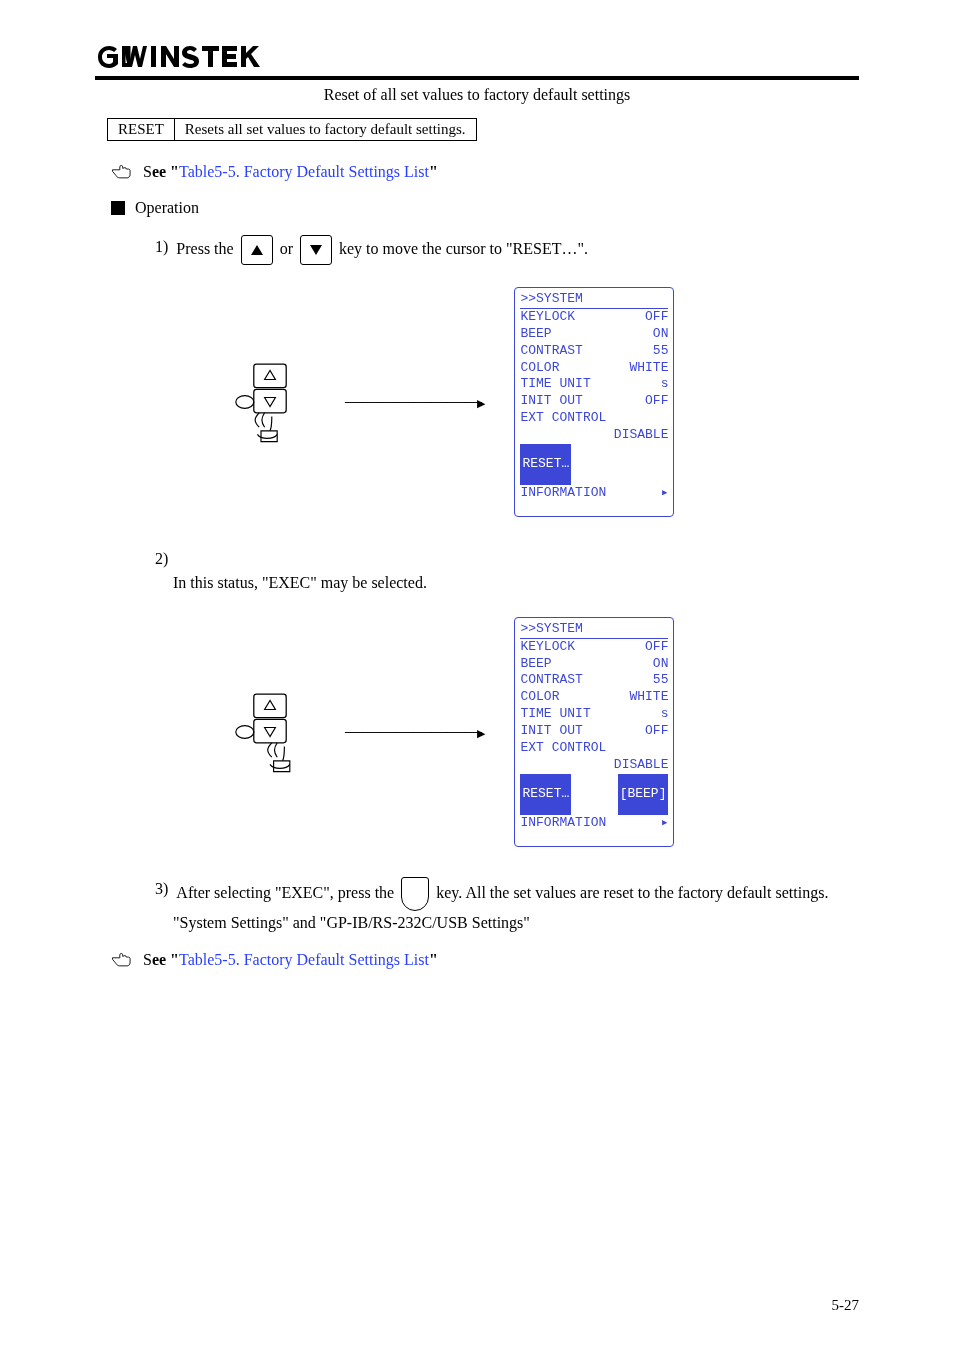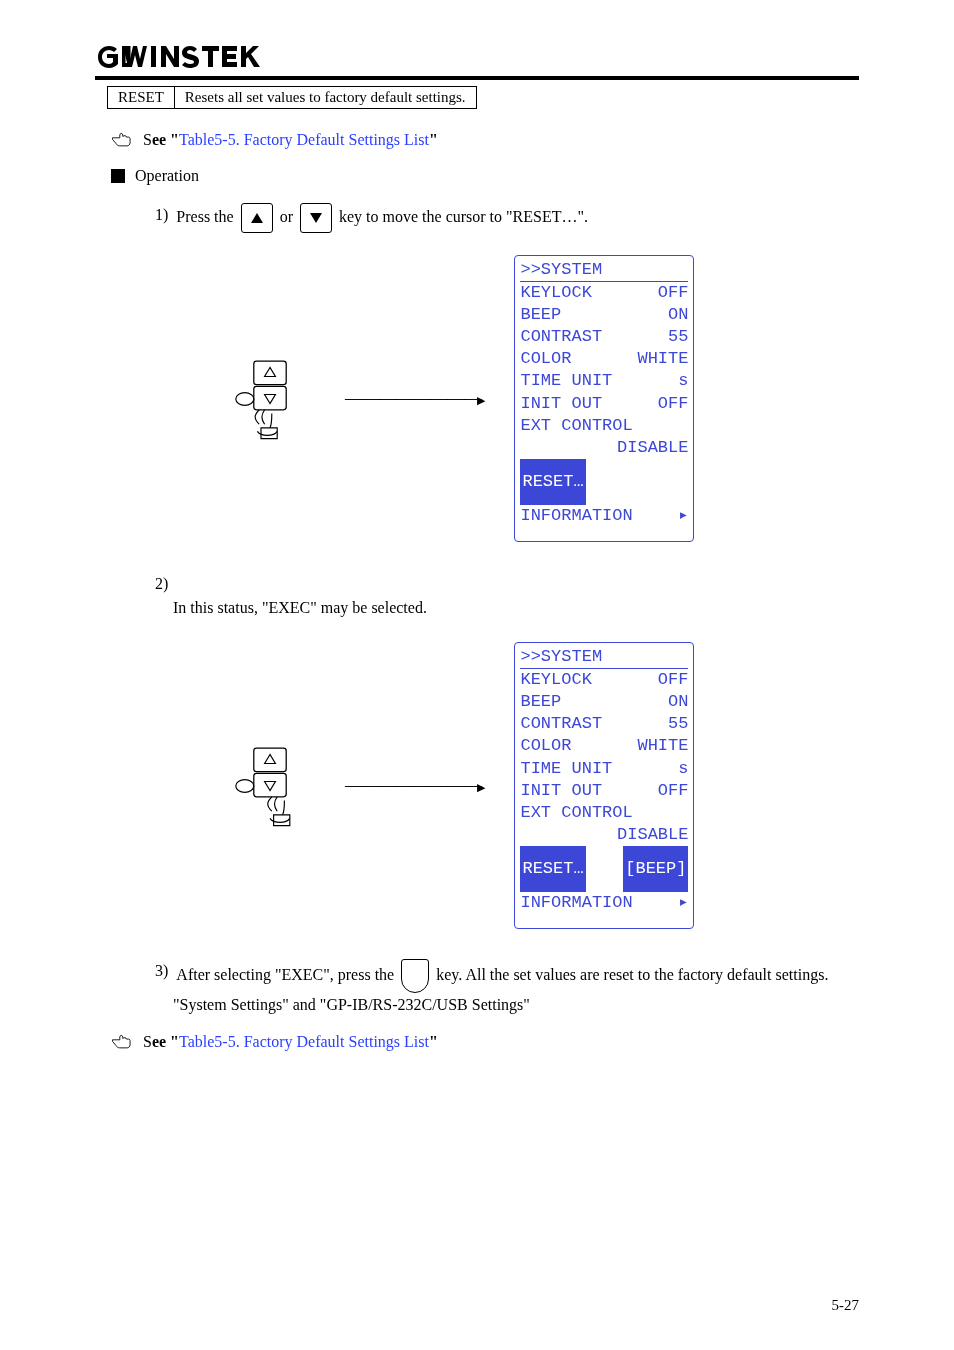--- a/index.html
+++ b/index.html
@@ -20,21 +20,21 @@
 .step-num { }
 .step-txt { }
 .keybox { display:inline-flex; align-items:center; justify-content:center; width:32px; height:30px; border:1.2px solid #000; border-radius:3px; margin:0 3px; vertical-align:middle; }
 .tri-up, .tri-dn { width:0; height:0; border-left:6px solid transparent; border-right:6px solid transparent; }
 .tri-up { border-bottom:10px solid #000; }
 .tri-dn { border-top:10px solid #000; }
 .fig-row { display:flex; align-items:center; gap:30px; margin:22px 0 30px 130px; }
 .press-svg { width:90px; height:90px; }
 .arrow { font-size:18px; letter-spacing:-1px; }
 .arrow::after { content:"▶"; font-size:11px; margin-left:-4px; }
-.lcd { width:180px; border:1.5px solid #3c47d8; border-radius:4px; padding:3px 5px 14px 5px; font-family:"Courier New",monospace; font-size:17px; line-height:1.3; color:#3c47d8; position:relative; }
+.lcd { width:160px; border:1.5px solid #3c47d8; border-radius:4px; padding:3px 5px 14px 5px; font-family:"Courier New",monospace; font-size:13px; line-height:1.3; color:#3c47d8; position:relative; }
 .lcd-line { display:flex; justify-content:space-between; white-space:pre; }
 .lcd-hl { background:#3c47d8; color:#fff; padding:12px 2px; }
 .lcd-line.info { }
 .key-round { display:inline-block; width:28px; height:34px; border:1.2px solid #000; border-radius:3px 3px 14px 14px; vertical-align:middle; margin:0 3px; }
 .step-block { margin-bottom:6px; }
 .note-indent { margin-left:78px; font-size:16px; line-height:1.5; }
 .footer { position:absolute; bottom:36px; right:95px; font-size:15px; }
 </style>
 </head>
 <body>
@@ -53,20 +53,21 @@
         <path d="M66 27v-21h5l8 13v-13h5v21h-5l-8-13v13z"></path>
         <path d="M95 6c-5 0-8 3-8 7 0 3 2 5 6 6l3 1c2 0 3 1 3 2s-1 2-4 2c-2 0-4-1-5-2l-3 3c2 2 5 3 8 3 5 0 9-2 9-7 0-3-2-5-6-6l-3-1c-2 0-3-1-3-2s1-2 3-2c2 0 3 1 4 2l3-3c-2-2-4-3-7-3z"></path>
         <path d="M107 6v5h6v16h5v-16h6v-5z"></path>
         <path d="M127 6v21h15v-5h-10v-3h9v-5h-9v-3h10v-5z"></path>
         <path d="M146 6v21h5v-8l2-2 6 10h6l-9-13 8-8h-6l-7 7v-7z"></path>
       </g>
     </svg>
   </div>
 
 
+  <p class="heading">Reset of all set values to factory default settings</p>
 
   <table class="table">
     <tbody>
         <tr>
       <td>RESET</td>
       <td>Resets all set values to factory default settings.</td>
     </tr>
   </tbody>
     </table>
 

